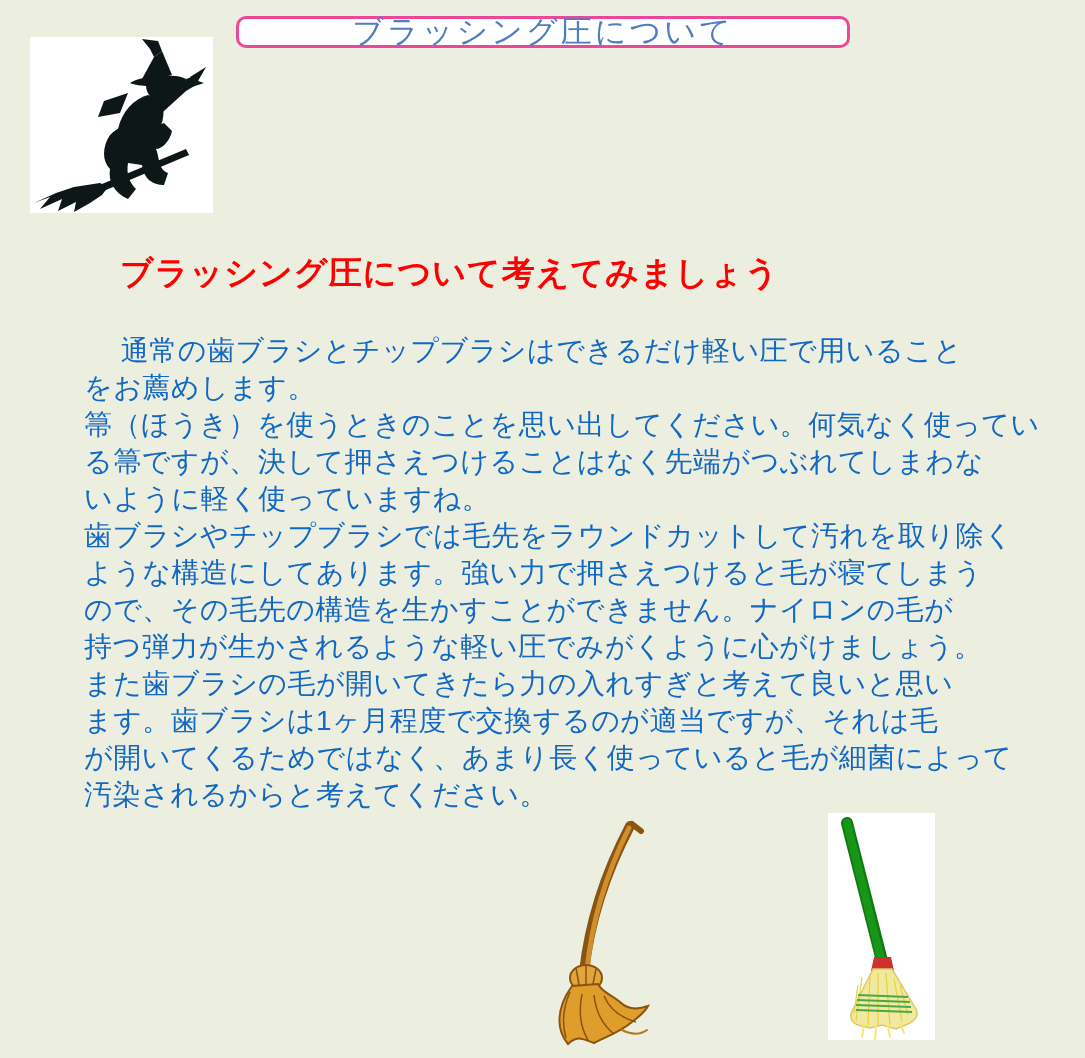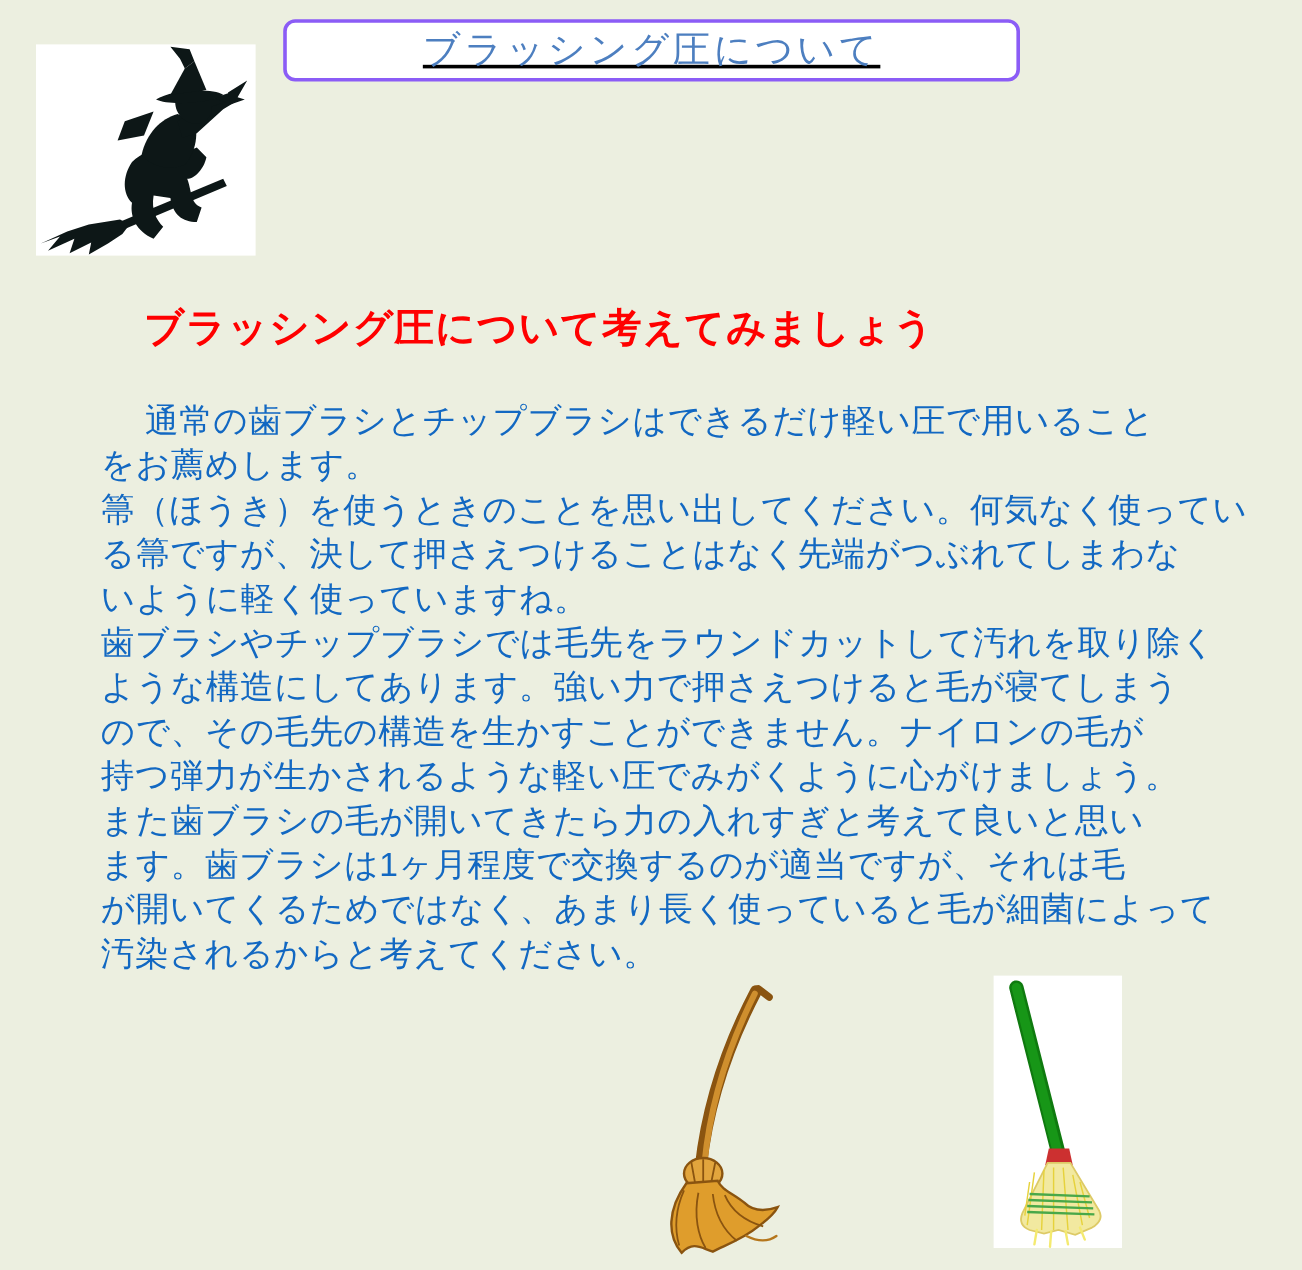--- a/index.html
+++ b/index.html
@@ -2,24 +2,24 @@
 <html><head>
 <meta charset="utf-8">
 <style>
   html,body{margin:0;padding:0;}
   body{
     width:1085px;height:1058px;position:relative;overflow:hidden;
     background:#ecefe0;
     font-family:"Liberation Sans", sans-serif;
   }
   .title-box{
-    position:absolute;left:236px;top:16px;width:614px;height:52px;
-    background:#ffffff;border:3px solid #8b5cf6;border-radius:10px;
+    position:absolute;left:236px;top:16px;width:614px;height:32px;
+    background:#ffffff;border:3px solid #ec4899;border-radius:10px;
     box-sizing:border-box;
-    display:flex;align-items:center;justify-content:center;text-decoration:underline;
+    display:flex;align-items:center;justify-content:center;
   }
   .title-box .title-text{
     color:#4d7fc0;font-size:31px;letter-spacing:3px;font-weight:500;
     white-space:nowrap;
   }
   .witch-box{
     position:absolute;left:30px;top:37px;width:183px;height:176px;
     background:#ffffff;
   }
   .witch-box svg{width:100%;height:100%;display:block;}

